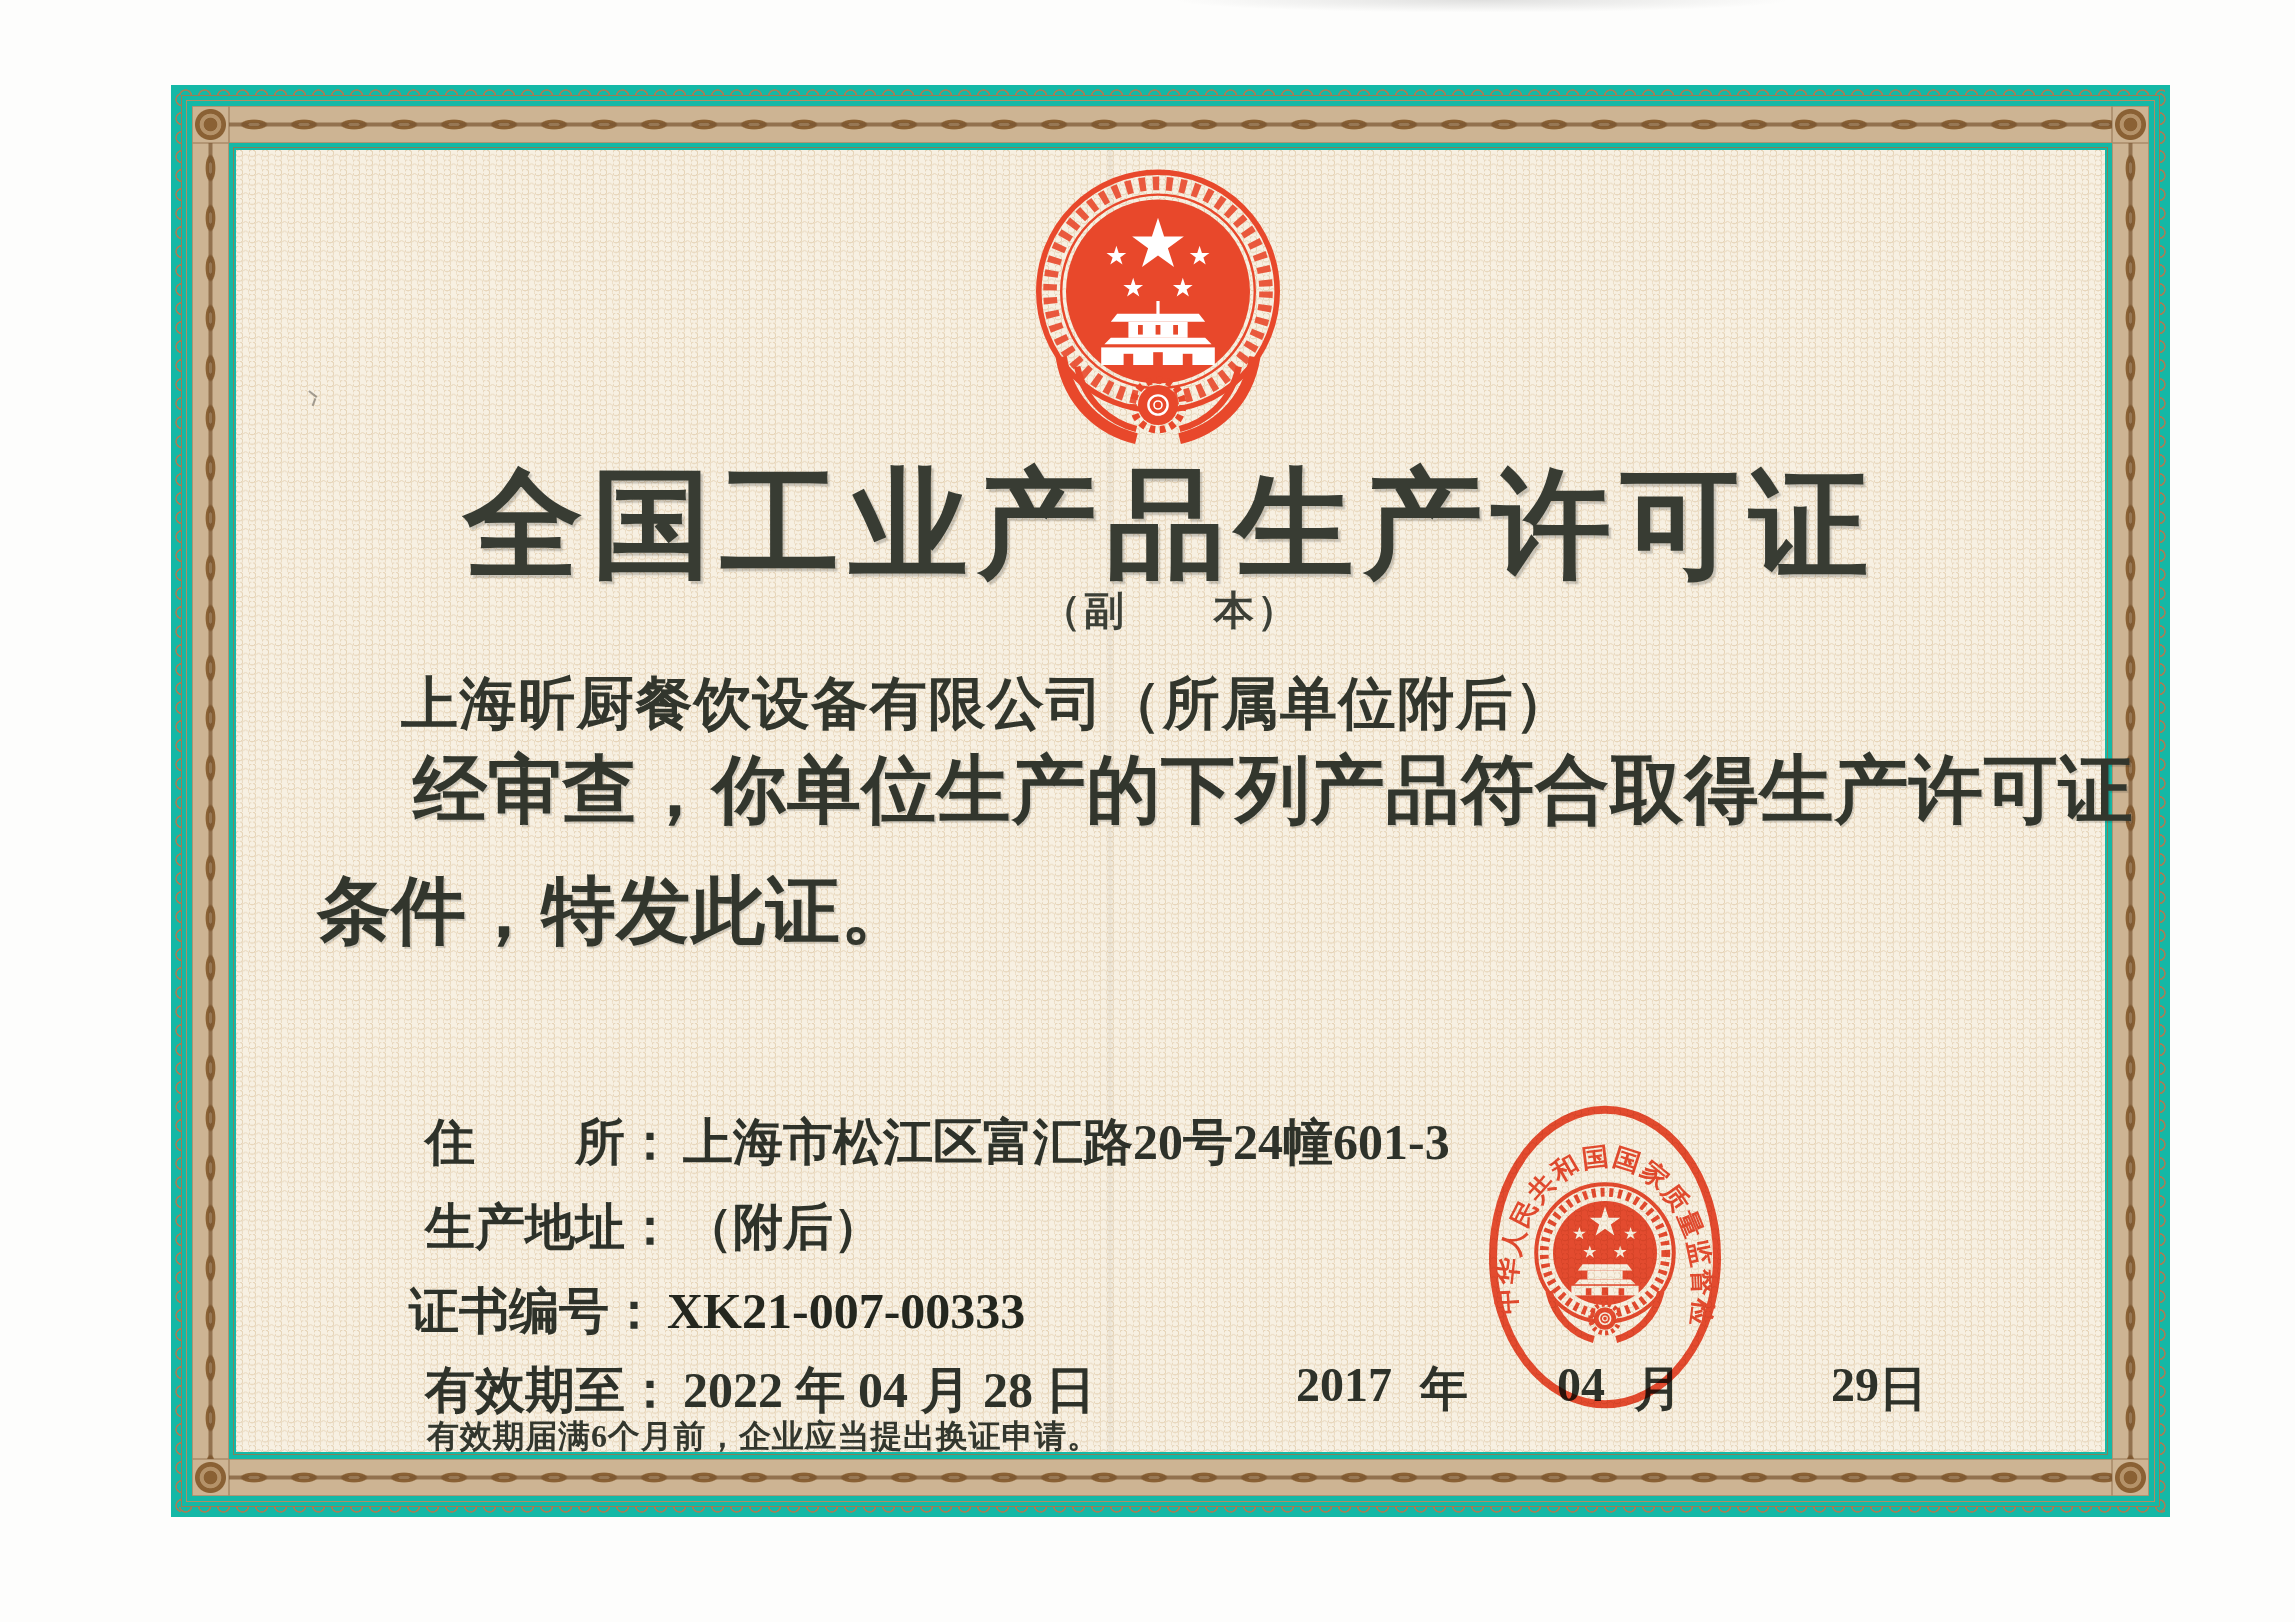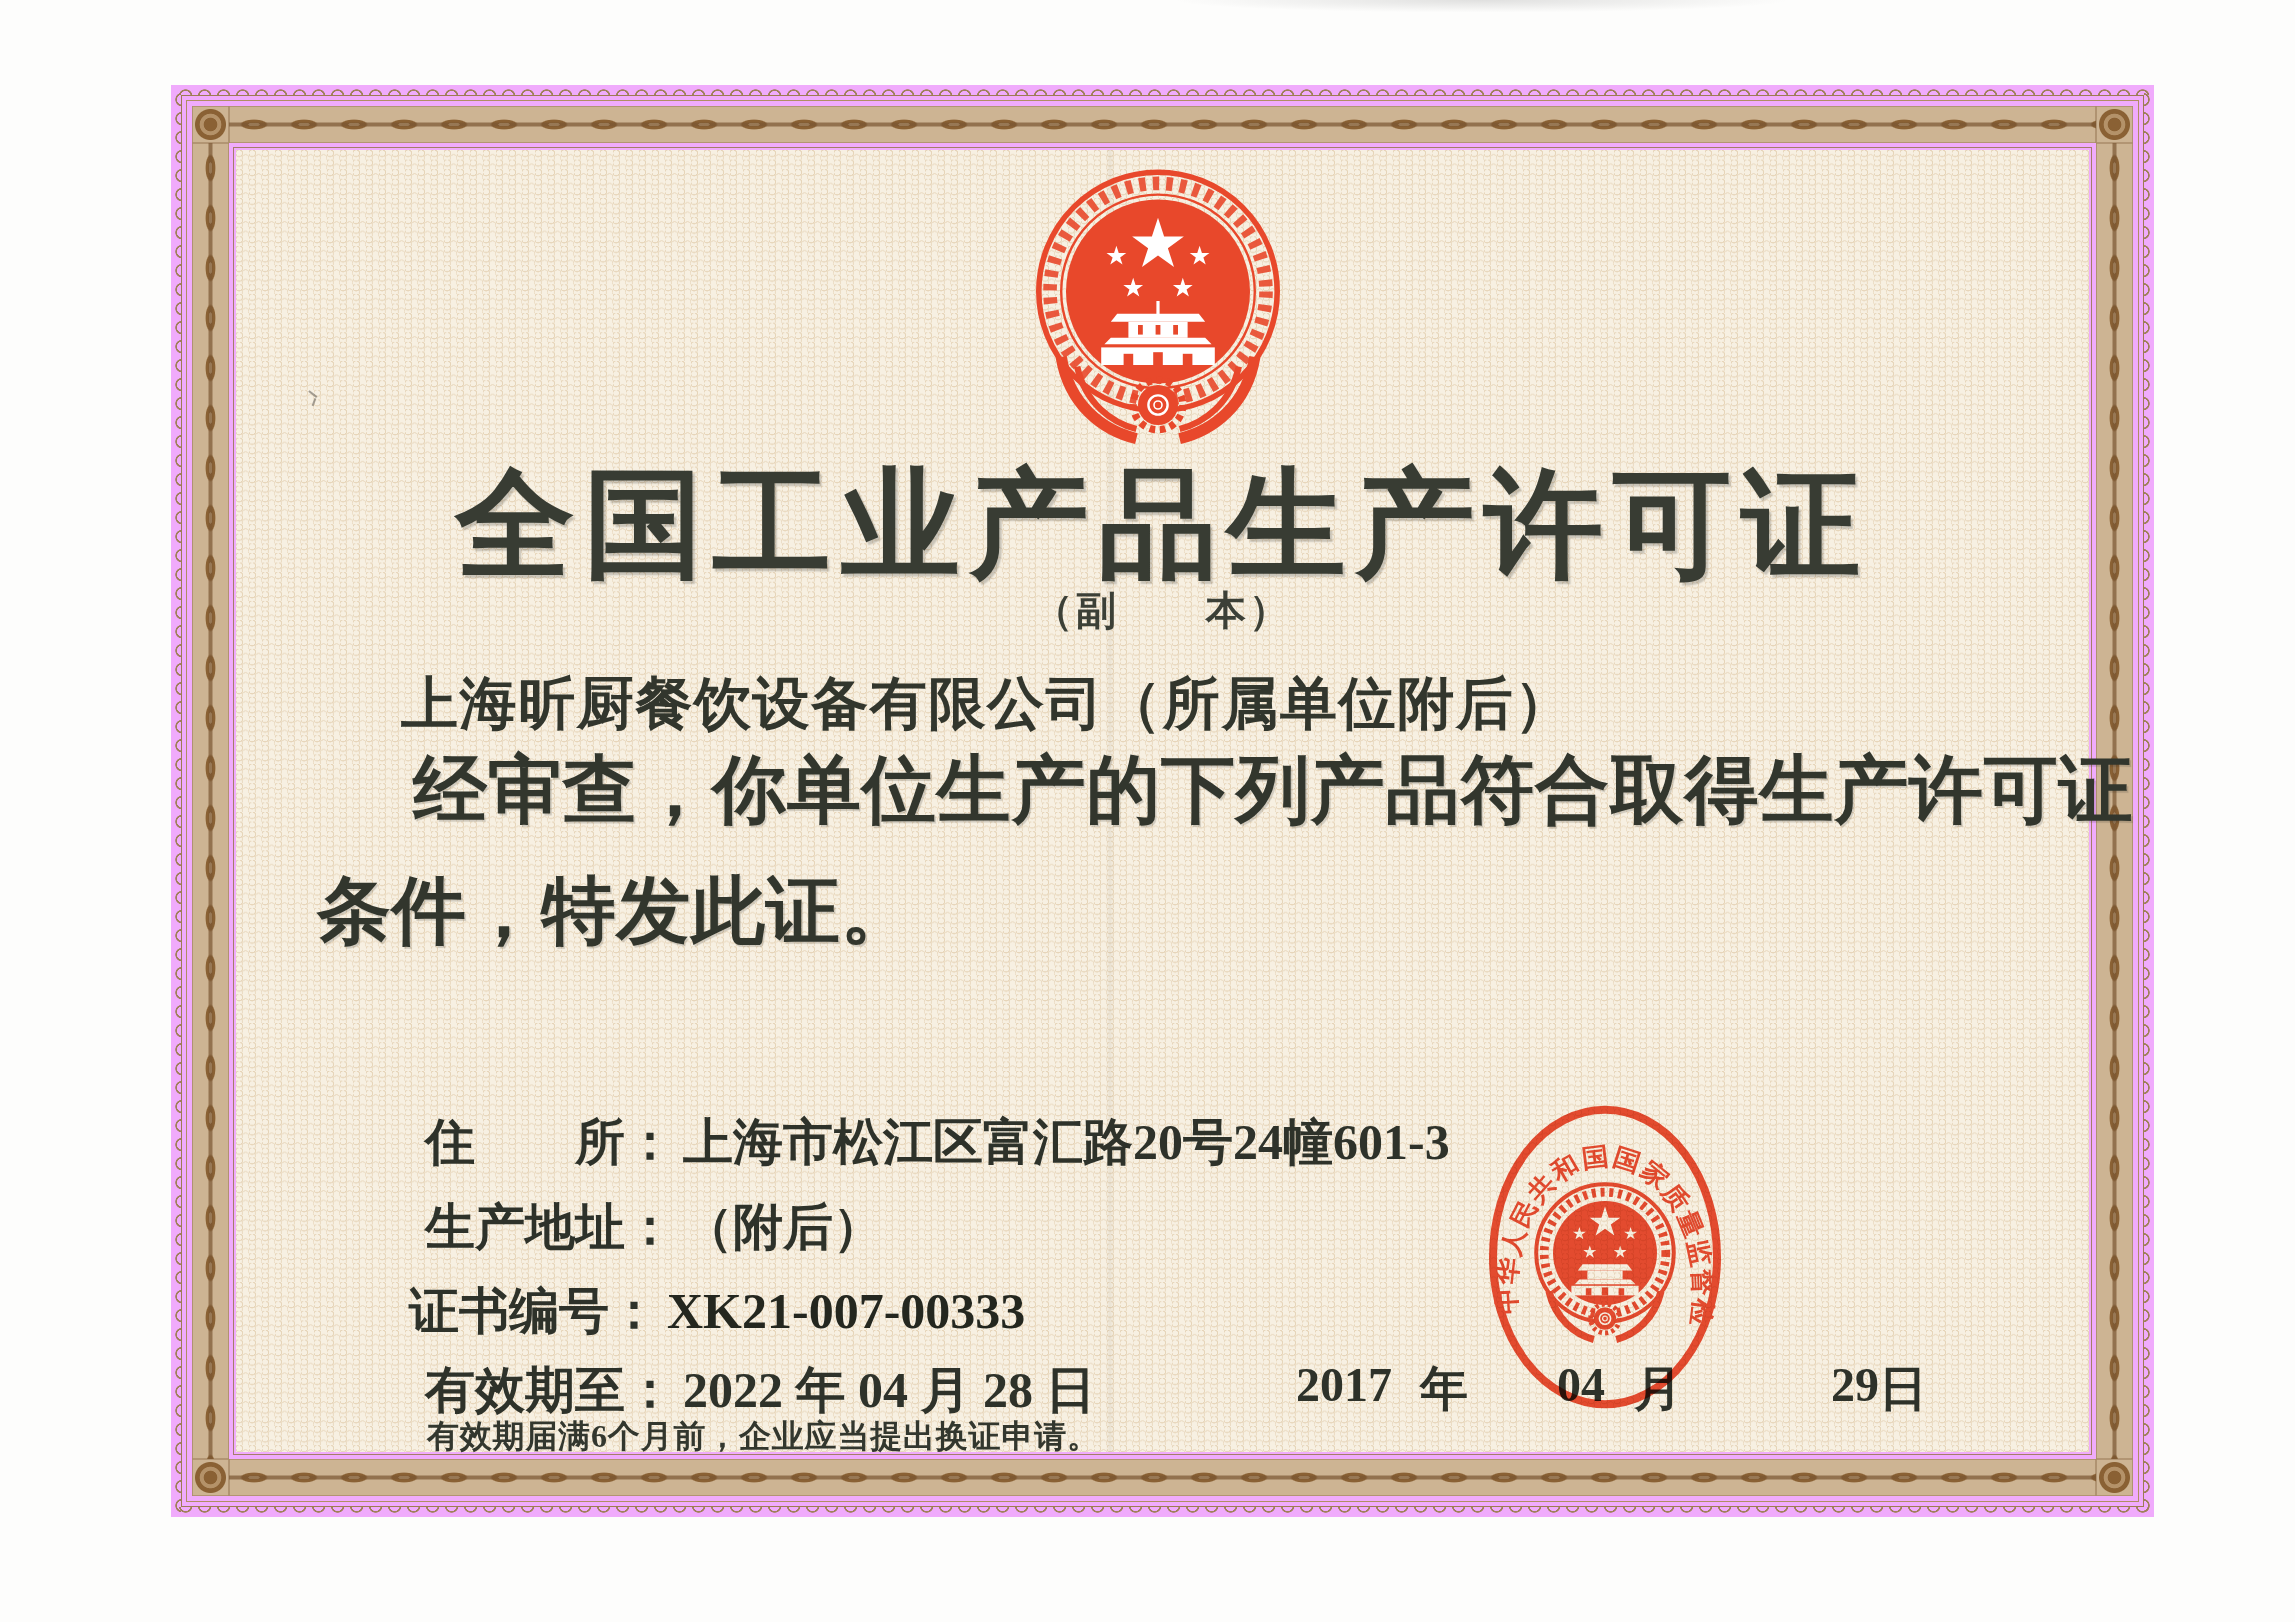--- a/index.html
+++ b/index.html
@@ -1,21 +1,21 @@
 <!DOCTYPE html>
 <html style="font-size:13px"><head>
 <meta charset="utf-8">
 <style>
   html,body{margin:0;padding:0;background:#fdfdfc;}
   body{width:2295px;height:1623px;position:relative;overflow:hidden;
        font-family:"Liberation Serif","DejaVu Serif",serif;color:#363a31;}
   .abs{position:absolute;}
 
   
-  .certificate{position:absolute;left:171px;top:85px;width:1983px;height:1432px;background:#f0abfc;}
+  .certificate{position:absolute;left:171px;top:85px;width:1983px;height:1432px;background:#14b8a6;padding-left:16px;}
 
   
   .sc{position:absolute;}
   .sc.t{top:0;left:4.8px;right:4.8px;height:10.4px;background-image:radial-gradient(circle 7.2px at 9.6px 11.2px,rgba(160,128,87,0) 4.8px,#a0805a 5.2px 6.4px,rgba(160,128,87,0) 7px);background-size:19px 10.4px;background-repeat:repeat-x;}
   .sc.b{bottom:0;left:4.8px;right:4.8px;height:10.4px;background-image:radial-gradient(circle 7.2px at 9.6px -0.8px,rgba(160,128,87,0) 4.8px,#a0805a 5.2px 6.4px,rgba(160,128,87,0) 7px);background-size:19px 10.4px;background-repeat:repeat-x;}
   .sc.l{left:0;top:4.8px;bottom:4.8px;width:10.4px;background-image:radial-gradient(circle 7.2px at 11.2px 9.6px,rgba(160,128,87,0) 4.8px,#a0805a 5.2px 6.4px,rgba(160,128,87,0) 7px);background-size:10.4px 19px;background-repeat:repeat-y;}
   .sc.r{right:0;top:4.8px;bottom:4.8px;width:10.4px;background-image:radial-gradient(circle 7.2px at -0.8px 9.6px,rgba(160,128,87,0) 4.8px,#a0805a 5.2px 6.4px,rgba(160,128,87,0) 7px);background-size:10.4px 19px;background-repeat:repeat-y;}
 
   .line-outer{position:absolute;inset:10.4px;border:1.6px solid #9d7c53;}
   .line-outer2{position:absolute;inset:15px;border:0.8px solid #b08e63;}

